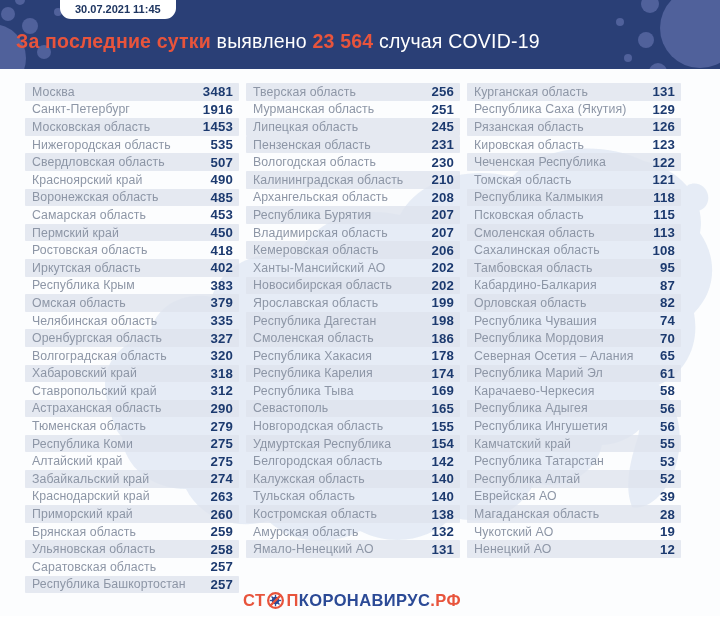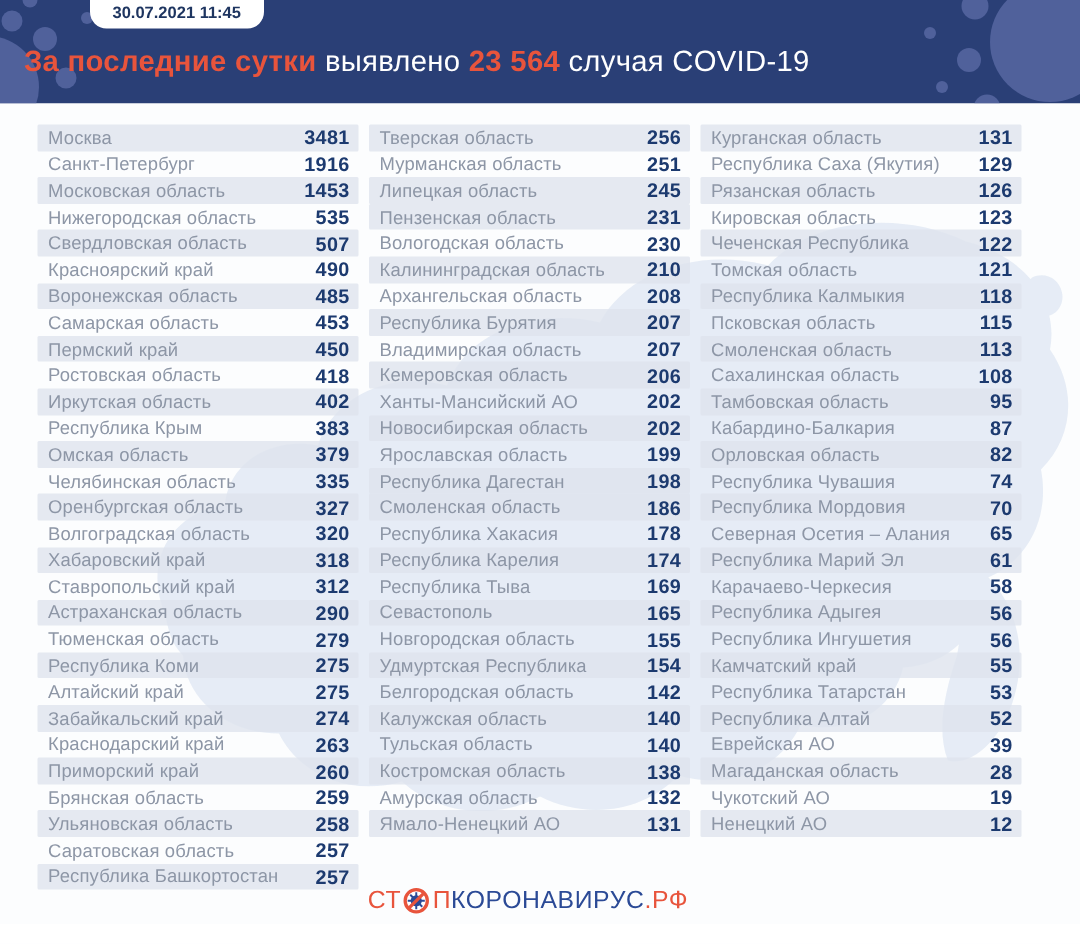--- a/index.html
+++ b/index.html
@@ -23,21 +23,21 @@
   .panel{position:relative;height:547px;background:#fcfdfe;overflow:hidden}
   .map-svg{position:absolute;left:0;top:0}
   .table{position:relative;display:flex;gap:7px;padding:14px 39px 0 25px}
   .col{flex:1;min-width:0}
   .row{display:flex;justify-content:space-between;align-items:center;height:17.6px;
        padding:0 6px 0 7px;border-radius:1px}
   .row.striped{background:var(--stripe)}
   .rname{font-size:12.3px;color:var(--name-gray);white-space:nowrap;overflow:hidden;letter-spacing:.1px}
   .rvalue{font-size:13.2px;font-weight:bold;color:var(--value-navy);letter-spacing:.2px;padding-left:6px}
   .logo{position:absolute;left:0;right:16px;bottom:6px;display:flex;justify-content:center;
-        align-items:flex-start;font-weight:400;font-size:16.5px;letter-spacing:.4px;cursor:pointer}
+        align-items:flex-start;font-weight:700;font-size:16.5px;letter-spacing:.4px;cursor:pointer}
   .logo .red{color:var(--accent)}
   .logo .blue{color:var(--logo-blue)}
   .logo svg{margin:0 1px;display:block}
 </style>
 </head>
 <body>
 
 <div class="header">
   <svg class="splats" width="720" height="82" viewBox="0 0 720 82">
     <g fill="#50619b">

